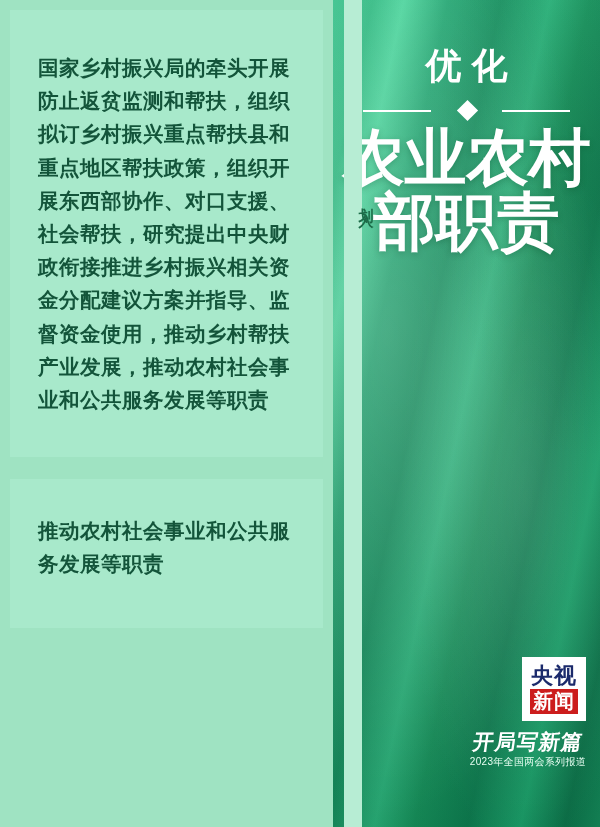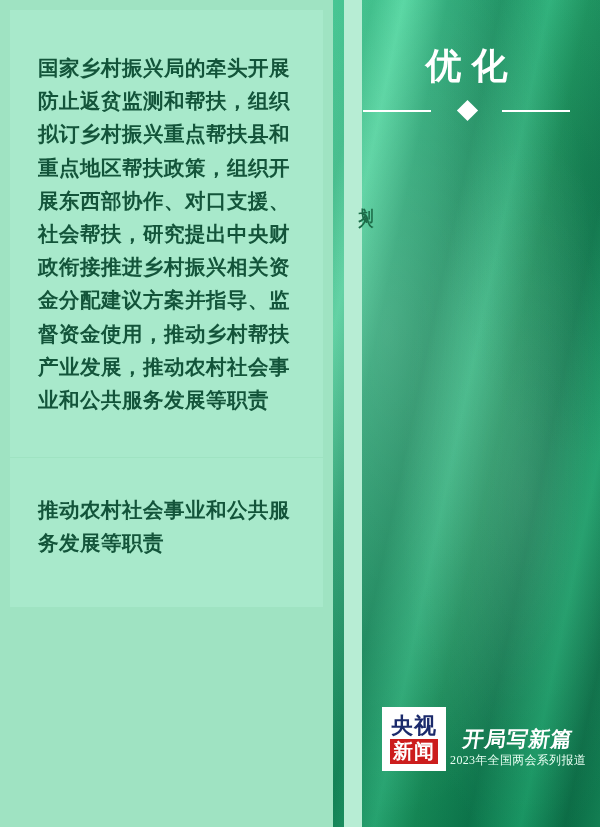--- a/index.html
+++ b/index.html
@@ -20,21 +20,21 @@
 
   
   .left {
     position: relative;
     width: 344px;
     height: 827px;
     background: #9fe3c2;
     padding: 10px 10px 10px 10px;
     display: flex;
     flex-direction: column;
-    gap: 1px;
+    gap: 22px;
   }
   .card {
     background: #a8e9cb;
     position: relative;
     padding: 28px 26px 28px 28px;
     color: #0f5c3b;
   }
   .card.c1 { flex: 0 0 auto; padding-top: 42px; padding-bottom: 40px; }
   .card.c2 { flex: 0 0 auto; padding-top: 36px; padding-bottom: 46px; }
   .card.c3 { flex: 1 1 auto; padding-top: 56px; }
@@ -171,22 +171,23 @@
   }
   .headline-main span { display: block; }
 
   
   .logos {
     position: absolute;
     right: 14px;
     bottom: 56px;
     display: flex;
     align-items: flex-end;
-    gap: 4px;
+    gap: 10px;
     z-index: 4;
+    flex-direction: column;
   }
   .cctv {
     background: #ffffff;
     width: 64px;
     height: 64px;
     display: flex;
     flex-direction: column;
     align-items: center;
     justify-content: center;
     gap: 2px;
@@ -222,24 +223,24 @@
     font-size: 21px;
     font-weight: 700;
     line-height: 1;
     letter-spacing: 1px;
     transform: skewX(-8deg);
     font-family: "DejaVu Serif", "Liberation Serif", serif;
     white-space: nowrap;
   }
   .brand2 .sub {
     color: #e8fff3;
-    font-size: 12px;
+    font-size: 10px;
     letter-spacing: 0.3px;
     white-space: nowrap;
-    font-family: Liberation Serif, serif;
+    font-family: Liberation Sans, sans-serif;
   }
 </style>
 </head>
 <body>
 
 <div class="poster">
 
   <div class="left">
     <div class="card c1">
       <div class="card-text">国家乡村振兴局的牵头开展防止返贫监测和帮扶，组织拟订乡村振兴重点帮扶县和重点地区帮扶政策，组织开展东西部协作、对口支援、社会帮扶，研究提出中央财政衔接推进乡村振兴相关资金分配建议方案并指导、监督资金使用，推动乡村帮扶产业发展，推动农村社会事业和公共服务发展等职责</div>
@@ -256,20 +257,23 @@
     <div class="right-bg"></div>
 
     <div class="headline-top">优化</div>
 
     <div class="deco">
       <div class="line l"></div>
       <div class="diamond"></div>
       <div class="line r"></div>
     </div>
 
+    <div class="headline-main">
+      <span>农业农村部职责</span>
+    </div>
 
     <div class="logos">
       <div class="cctv">
         <div class="yang">央视</div>
         <div class="xin">新闻</div>
       </div>
       <div class="brand2">
         <div class="cal">开局写新篇</div>
         <div class="sub">2023年全国两会系列报道</div>
       </div>

